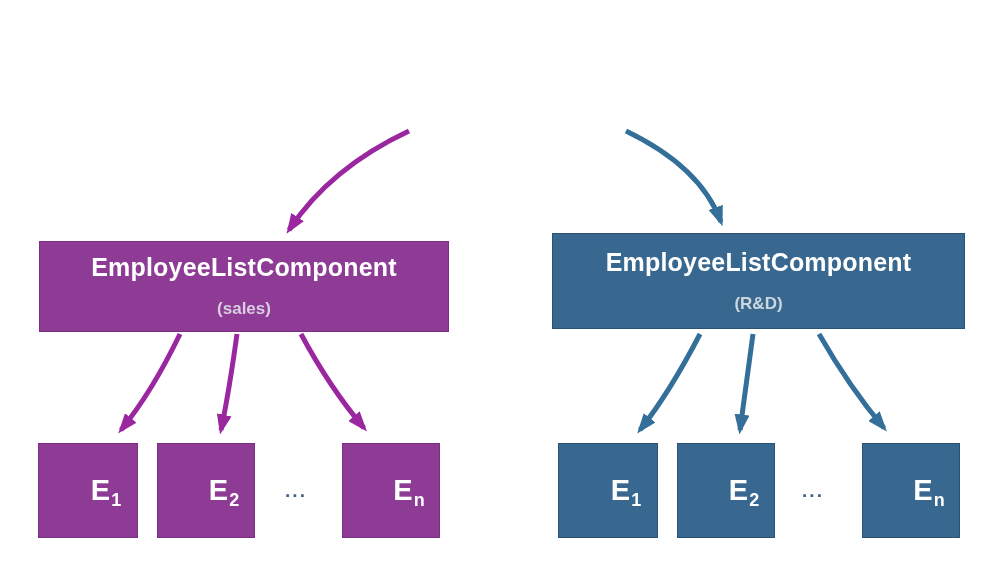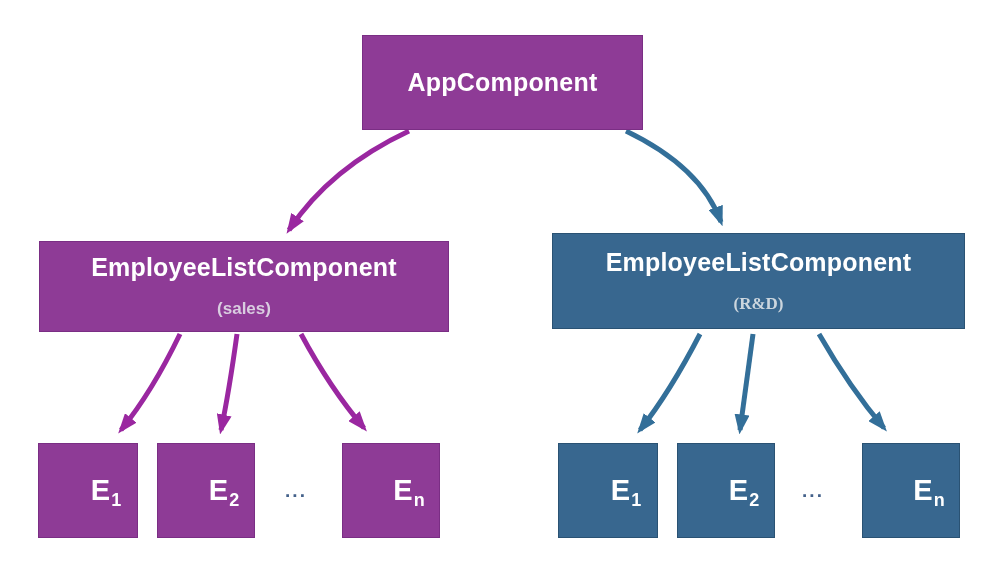--- a/index.html
+++ b/index.html
@@ -17,21 +17,21 @@
   .node{
     position:absolute;display:flex;flex-direction:column;align-items:center;justify-content:center;
     box-sizing:border-box;color:var(--label-text,#fff);font-weight:bold;text-align:center;
   }
   .purple-node{background:var(--purple-box,#8e3b96);border:1px solid var(--purple-border,#7a2e84);}
   .blue-node{background:var(--blue-box,#38678f);border:1px solid var(--blue-border,#2a5273);}
 
   .node .title{font-size:25px;line-height:1.15;letter-spacing:0.2px;}
   .node .subtitle{font-size:17px;line-height:1.2;margin-top:17px;}
   .subtitle.sales{color:var(--subtitle-purple,#d9cde0);}
-  .subtitle.rnd{color:var(--subtitle-blue,#ccd6de);font-family:Liberation Serif, serif;}
+  .subtitle.rnd{color:var(--subtitle-blue,#ccd6de);}
 
   .leaf{font-size:29px;padding-left:36px;}
   .leaf sub{font-size:18px;line-height:0;vertical-align:-6px;margin-left:1px;}
 
   .dots{
     position:absolute;width:40px;text-align:center;color:var(--ellipsis,#44618a);
     font-weight:bold;font-size:19px;letter-spacing:2px;line-height:1;
   }
 </style>
 </head>
@@ -54,23 +54,20 @@
 
     <path class="edge purple" d="M180,334 Q152,392 121,430" marker-end="url(#ah-purple)"></path>
     <path class="edge purple" d="M237,334 Q229,392 221,430" marker-end="url(#ah-purple)"></path>
     <path class="edge purple" d="M301,334 Q330,388 364,428" marker-end="url(#ah-purple)"></path>
 
     <path class="edge blue" d="M700,334 Q670,392 640,430" marker-end="url(#ah-blue)"></path>
     <path class="edge blue" d="M753,334 Q745,392 740,430" marker-end="url(#ah-blue)"></path>
     <path class="edge blue" d="M819,334 Q850,388 884,428" marker-end="url(#ah-blue)"></path>
   </svg>
 
-  <div class="node purple-node" style="left:362px;top:35px;width:281px;height:95px;">
-    <span class="title">AppComponent</span>
-  </div>
 
   <div class="node purple-node" style="left:39px;top:241px;width:410px;height:91px;">
     <span class="title">EmployeeListComponent</span>
     <span class="subtitle sales">(sales)</span>
   </div>
 
   <div class="node blue-node" style="left:552px;top:233px;width:413px;height:96px;">
     <span class="title">EmployeeListComponent</span>
     <span class="subtitle rnd">(R&amp;D)</span>
   </div>

